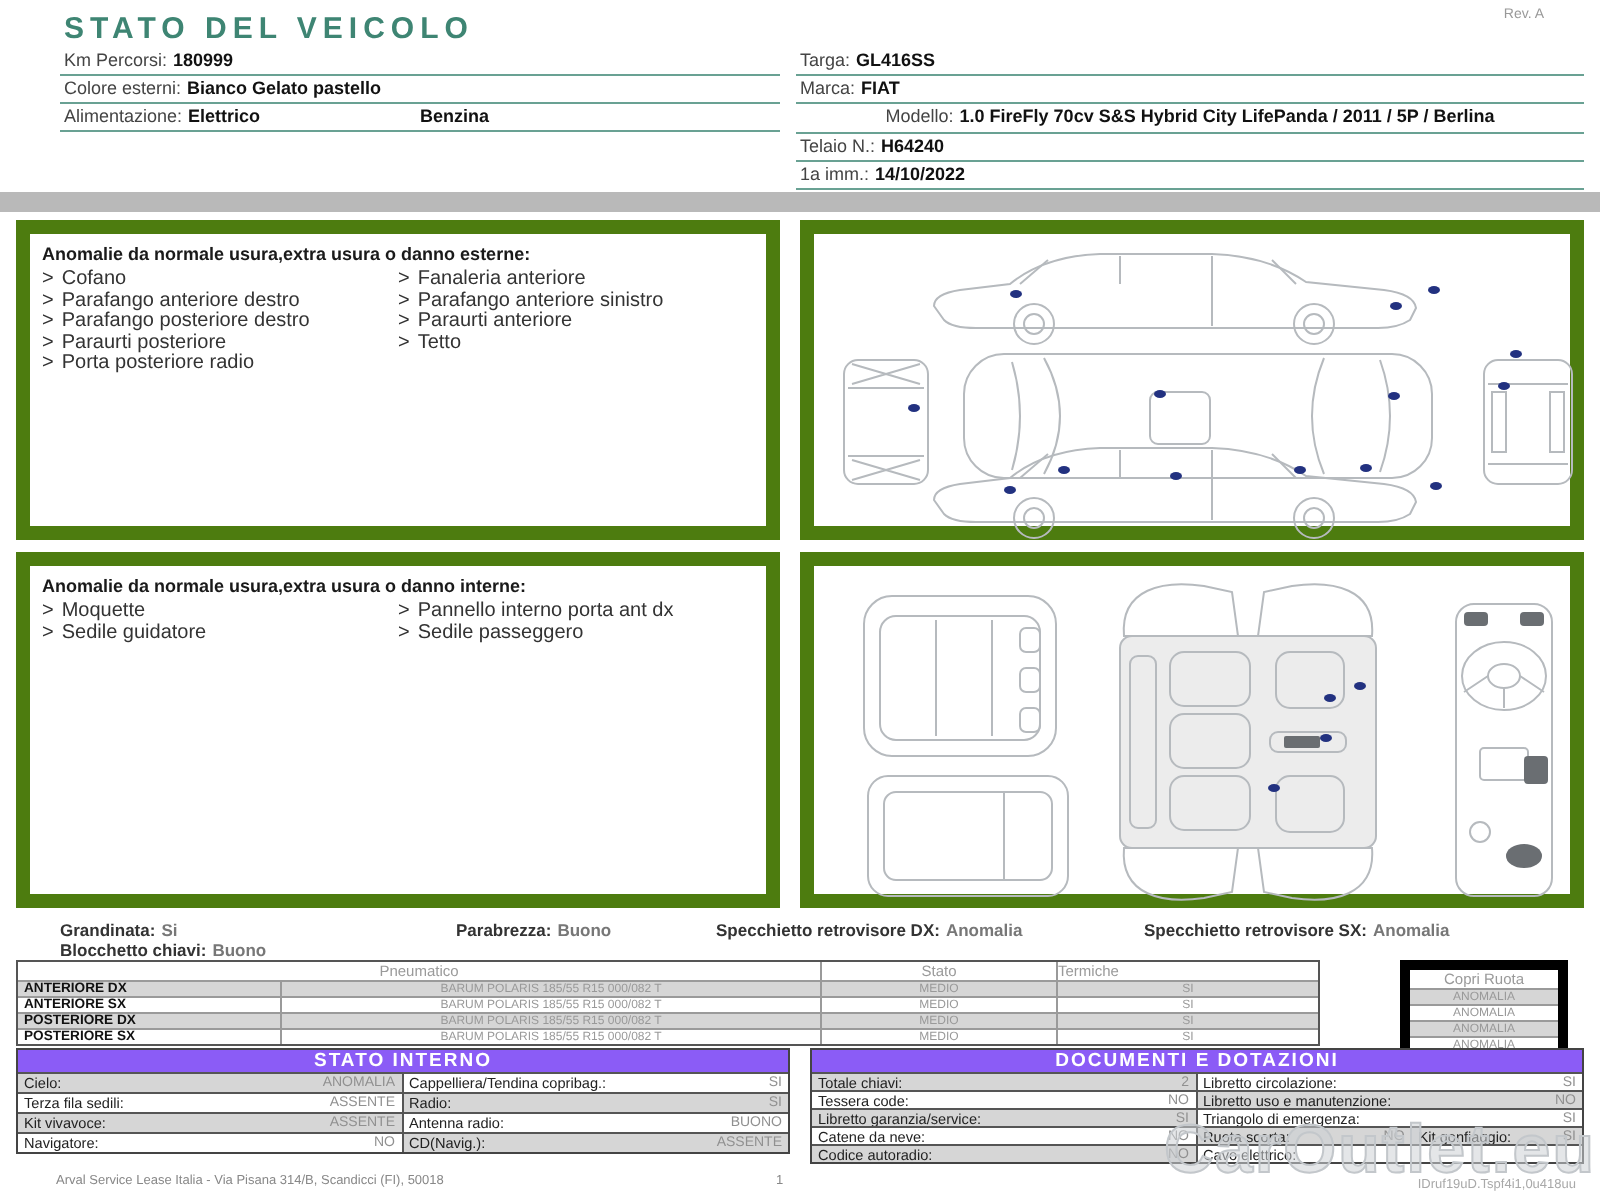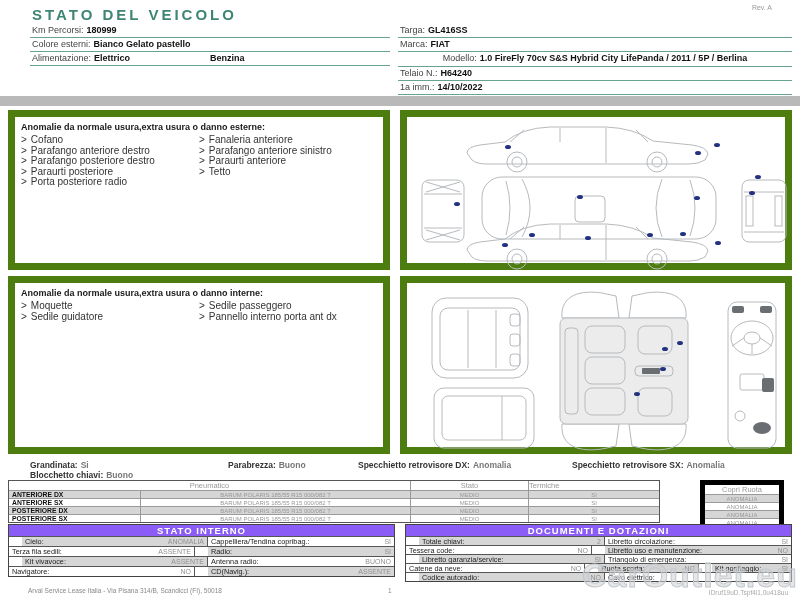--- a/index.html
+++ b/index.html
@@ -72,21 +72,21 @@
               font-size:9.5px; text-align:center; letter-spacing:1px; }
   .brow { display:flex; height:10px; line-height:10px; border-top:1px solid #555; font-size:7.3px; }
   .bt-right .brow { height:9px; line-height:9px; }
   .bcell { display:flex; justify-content:space-between; padding:0 3px; overflow:hidden; white-space:nowrap; }
   .bcell.l { width:50%; border-right:1px solid #555; }
   .bcell.r { width:50%; }
   .bcell.r1 { width:28%; border-right:1px solid #555; }
   .bcell.r2 { width:22%; }
   .bcell .lbl { color:#222; }
   .bcell .val { color:#909090; font-size:7px; }
-  .bcell.g { background:#d6d6d6;margin-left:13px; }
+  .bcell.g { background:#d6d6d6; }
 
   
   .footer { font-size:6.5px; color:#888; }
   .f-company { left:28px; top:587px; }
   .f-page { left:388px; top:587px; }
   .f-id { right:12px; top:589px; color:#a9a9a9; }
   .watermark { right:2px; top:556px; font-size:34px; font-weight:bold; letter-spacing:1px;
                color:rgba(205,209,213,0.55); -webkit-text-stroke:1px #c3c7cb; z-index:5; }
   svg .ln { stroke:#b6babe; fill:none; stroke-width:1; }
   svg .fg { fill:#ececec; stroke:#b6babe; stroke-width:1; }
@@ -210,22 +210,22 @@
 </div>
 
 <div class="abs box box-int-an">
   <div class="an-title">Anomalie da normale usura,extra usura o danno interne:</div>
   <div class="an-cols">
     <div class="an-col">
       <div class="ai"><span class="b">&gt;</span><span>Moquette</span></div>
       <div class="ai"><span class="b">&gt;</span><span>Sedile guidatore</span></div>
     </div>
     <div class="an-col">
+      <div class="ai"><span class="b">&gt;</span><span>Pannello interno porta ant dx</span></div>
       <div class="ai"><span class="b">&gt;</span><span>Sedile passeggero</span></div>
-      <div class="ai"><span class="b">&gt;</span><span>Pannello interno porta ant dx</span></div>
     </div>
   </div>
 </div>
 
 <div class="abs box box-int-dg">
   <div class="diagram" id="int-diagram" style="width:385px;height:170px;">
     <svg width="385" height="170" viewBox="0 0 385 170">
 
       <g>
         <rect class="ln" x="22" y="12" width="96" height="80" rx="14"></rect>

